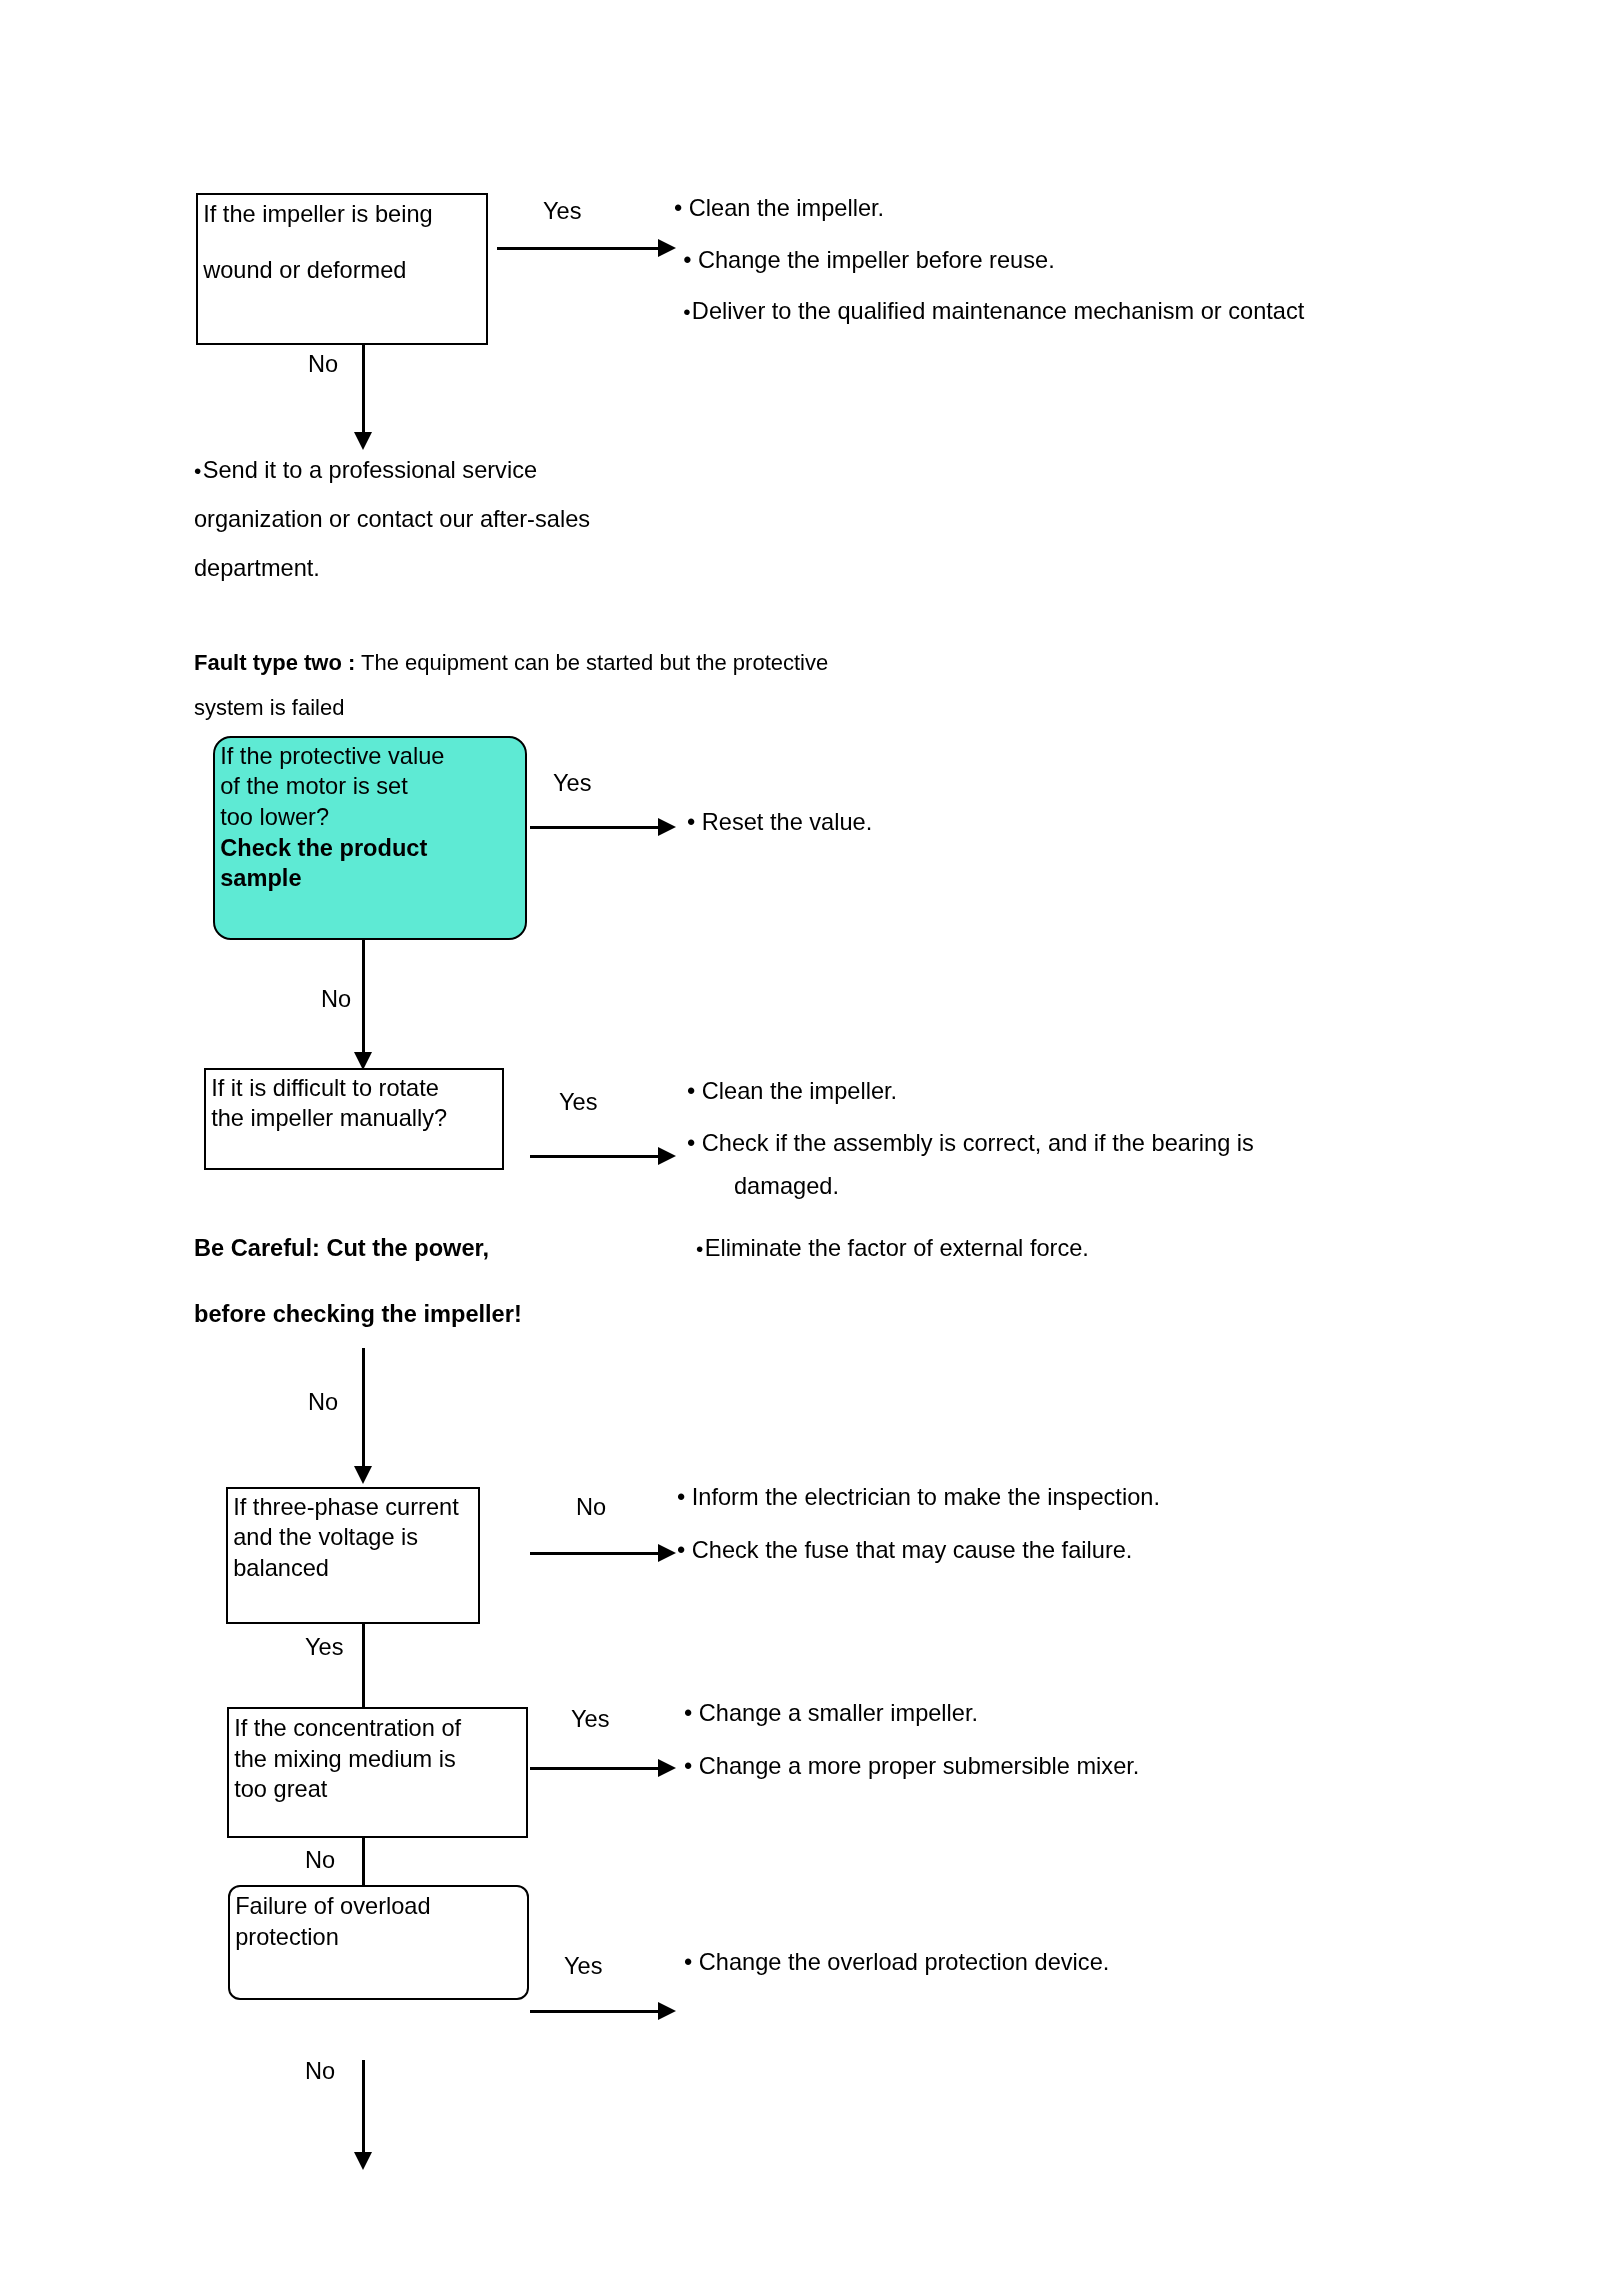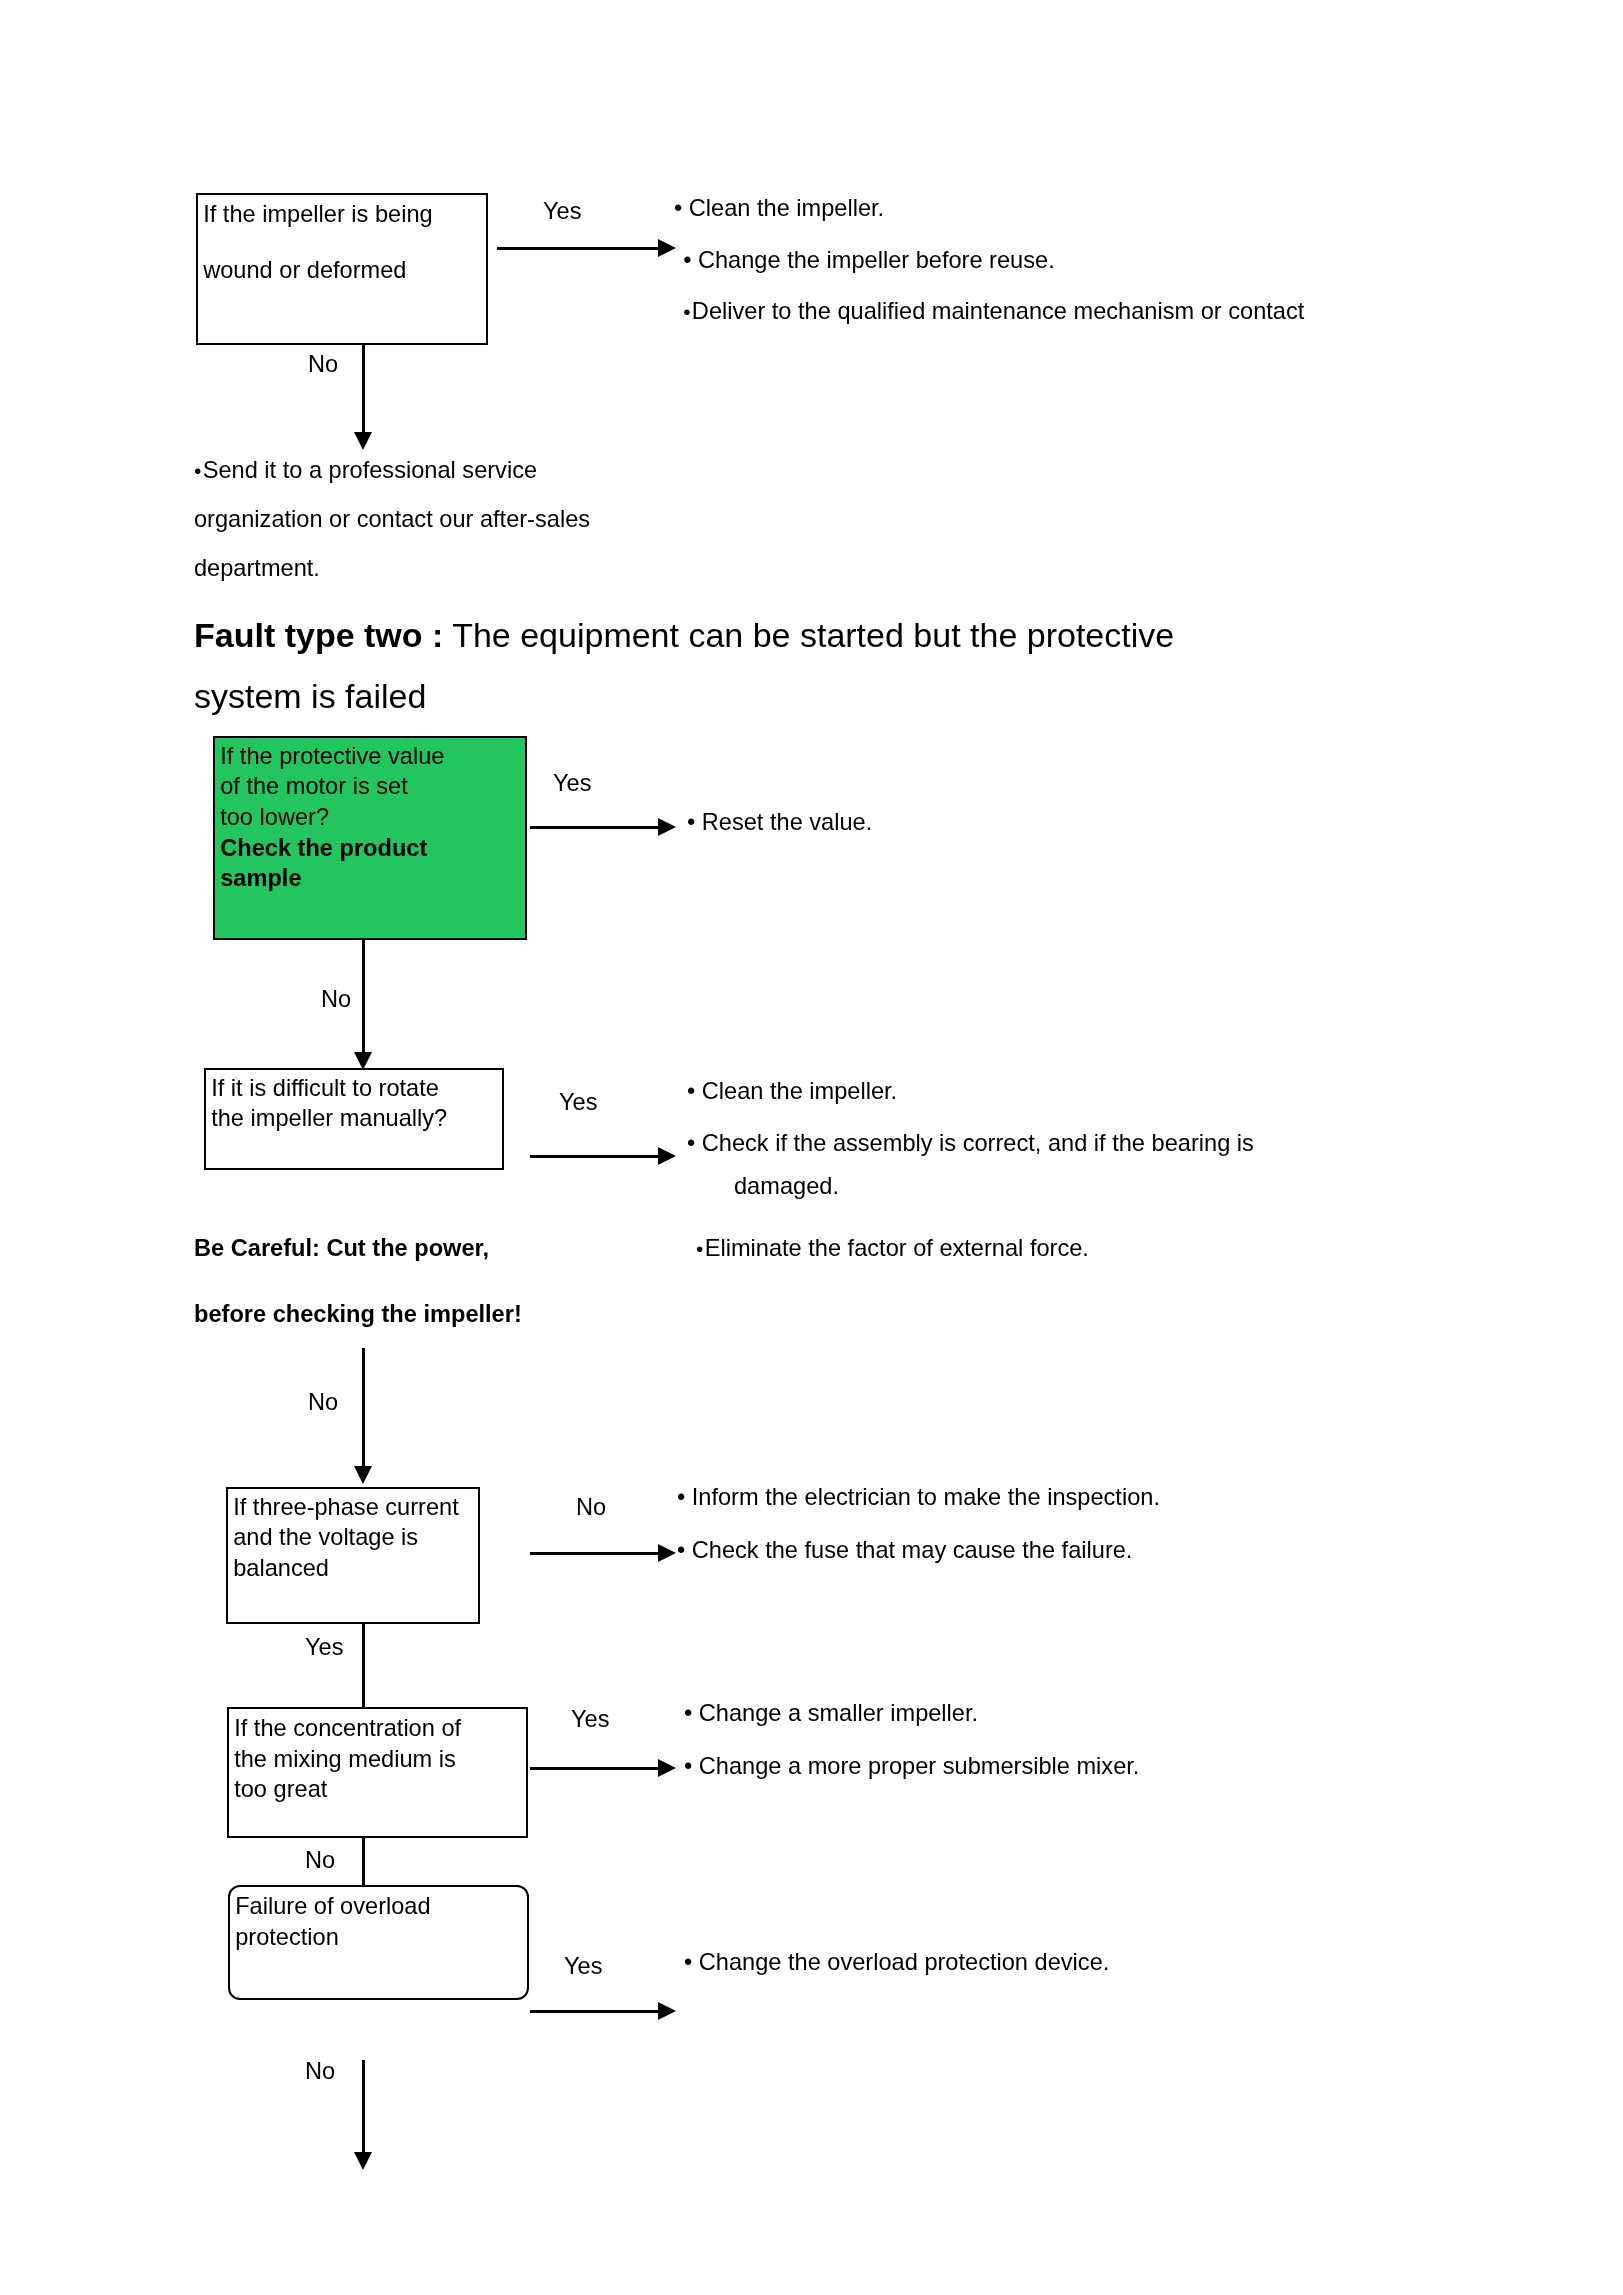--- a/index.html
+++ b/index.html
@@ -21,44 +21,45 @@
   .abs { position: absolute; }
   .boxtext {
     font-size: 23.6px;
     line-height: 1.30;
   }
   .box {
     box-sizing: border-box;
     border: 2px solid #000000;
     background: #ffffff;
   }
-  .box.shaded { background: #22c55e; }
+  .box.shaded { background: #5eead4; border-radius: 18px; }
   .box .inner {
     padding: 3.9px 2.6px 0 5.2px;
   }
   .just { text-align: justify; text-align-last: left; }
   .bulletline {
     font-size: 23.6px;
     line-height: 1.3;
   }
   .bullet-dot::before {
     content: "\2022";
     display: inline-block;
     margin-right: 6.5px;
   }
   .bullet-tight::before {
     content: "\2022";
     display: inline-block;
     margin-right: 1.3px;
     font-size: 21px;
   }
   .heading {
-    font-size: 34px;
+    font-size: 22px;
     line-height: 1.38;
     font-weight: normal;
+    margin-top: 36px;
   }
   .heading b { font-weight: bold; }
   .lbl {
     font-size: 23.6px;
     line-height: 1;
   }
   .hline {
     background: #000000;
     height: 2.6px;
   }

